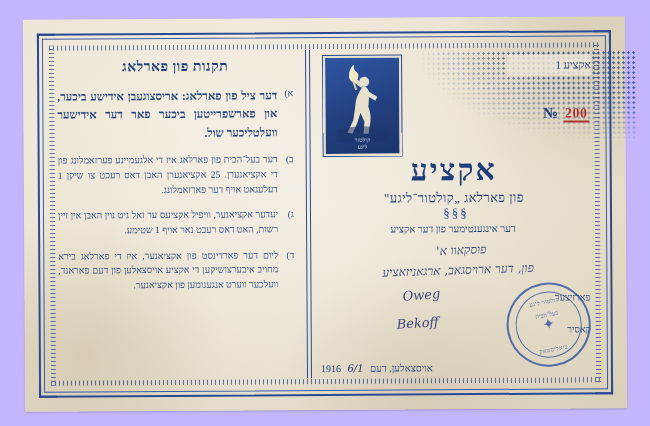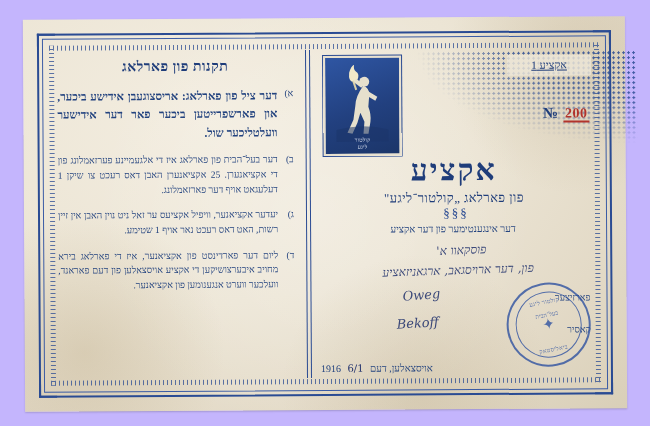--- a/index.html
+++ b/index.html
@@ -183,29 +183,28 @@
     background-size: 5px 5px;
     opacity: 0.85;
     -webkit-mask-image: radial-gradient(ellipse 130% 120% at 100% 0%, #000 38%, transparent 72%);
     mask-image: radial-gradient(ellipse 130% 120% at 100% 0%, #000 38%, transparent 72%);
   }
   .denom-box {
     position: absolute;
     right: 4px;
     top: 8px;
     width: 84px;
-    text-align: center;
+    text-align: right;
     direction: rtl;
     color: #1f3d7a;
     font-size: 11px;
     line-height: 1.5;
     background: rgba(237,231,216,0.82);
     border-radius: 2px;
     padding: 2px 0;
-    text-decoration: underline;
   }
   .denom-box .row { white-space: nowrap; }
   .serial {
     position: absolute;
     right: 6px;
     top: 58px;
     font-size: 15px;
     font-weight: bold;
     color: #1f3d7a;
     letter-spacing: 0.5px;
@@ -353,20 +352,21 @@
   .date-row {
     position: absolute;
     left: 4px;
     bottom: 6px;
     direction: rtl;
     font-size: 10px;
     color: #23437f;
   }
   .date-row .hw {
     font-family: "DejaVu Serif", serif;
+    font-style: italic;
     color: #1e2f6b;
     padding: 0 4px;
     margin-top: 48px;
   }
   
   .corner {
     position: absolute;
     width: 16px;
     height: 16px;
     border: 2px solid #2a4b93;

